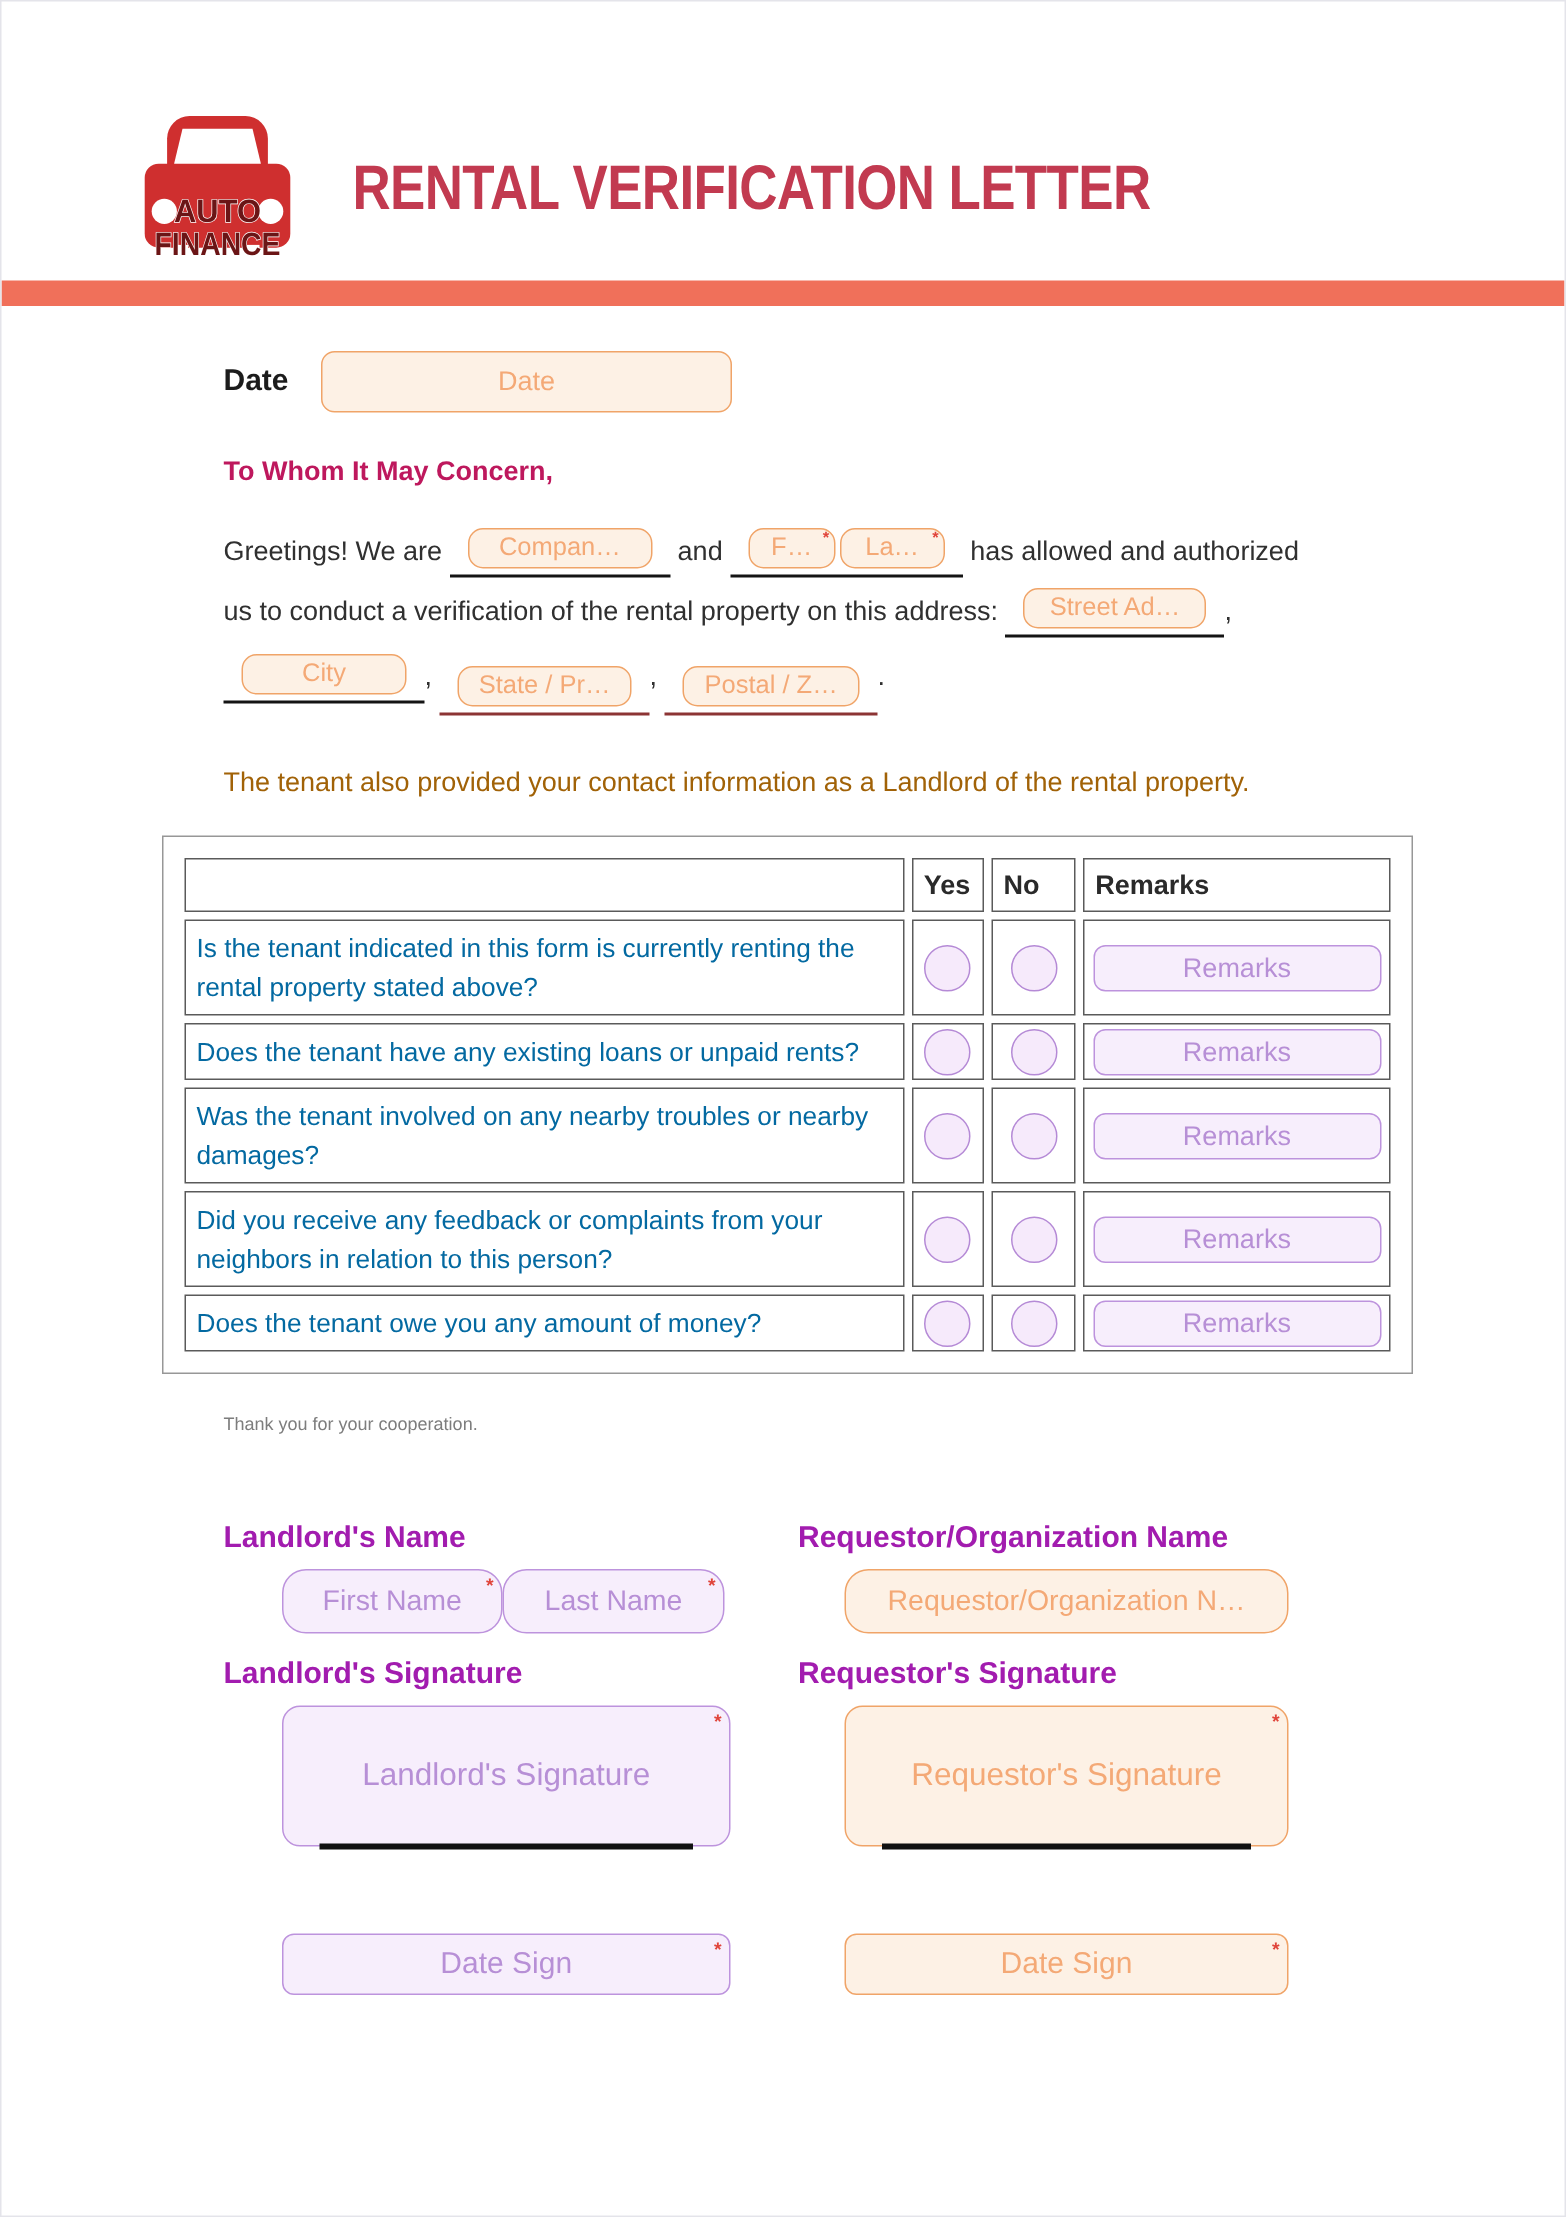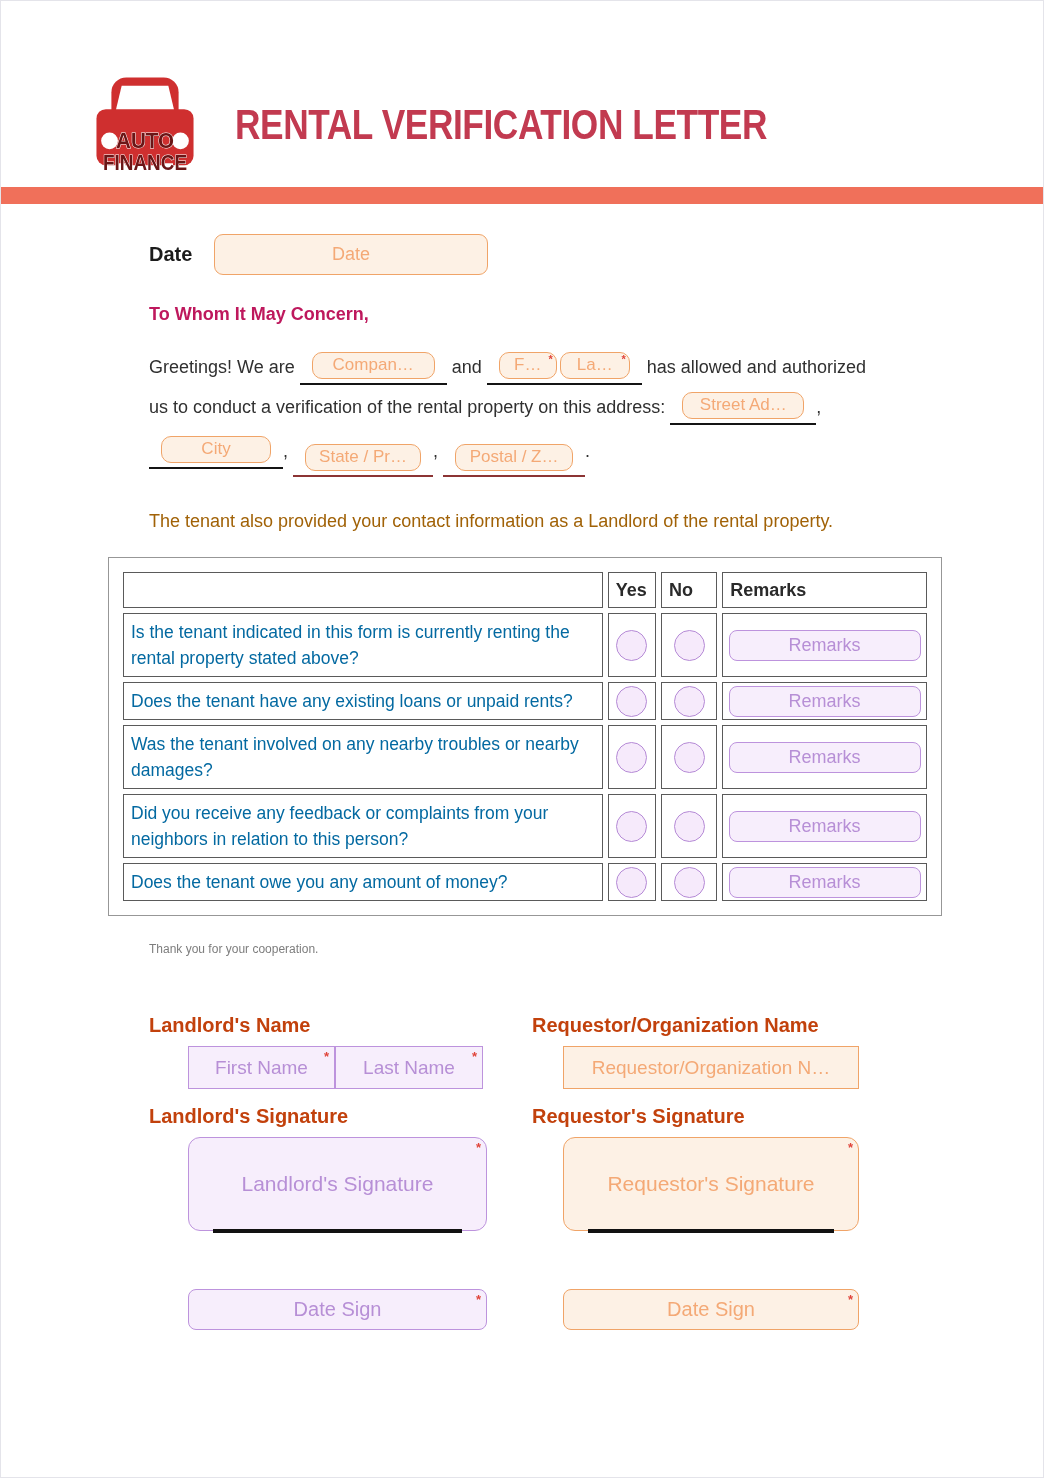--- a/index.html
+++ b/index.html
@@ -53,23 +53,23 @@
            background:#f6eafb; border:1.6px solid #b58ad6; vertical-align:middle; }
   .remarks { display:inline-block; width:192px; height:31px; border-radius:8px; font-size:18px;
              line-height:29px; text-align:center; }
   tr.tall td.c, tr.tall td.c2 { vertical-align:top; padding-top:20px; }
   tr.tall td.r { vertical-align:bottom; padding-bottom:9px; }
 
   .thanks { margin-top:26px; font-size:12px; color:#7d7d7d; }
 
   
   .bottom { margin:58px 0 0 148px; display:grid; grid-template-columns:383px 1fr; }
-  .blabel { font-size:20px; font-weight:bold; color:#c2410c; }
+  .blabel { font-size:20px; font-weight:bold; color:#a21caf; }
   .field-row { display:flex; margin:9px 0 0 39px; }
-  .nfield { position:relative; height:43px; border-radius:0; font-size:19px;
+  .nfield { position:relative; height:43px; border-radius:16px; font-size:19px;
             display:flex; align-items:center; justify-content:center; }
   .fn { width:147px; } .ln { width:148px; }
   .org { width:296px; margin-left:31px; }
   .sig-label { margin-top:16px; }
   .sigbox { position:relative; margin:9px 0 0 39px; width:299px; height:94px; border-radius:12px;
             font-size:21px; display:flex; align-items:center; justify-content:center; }
   .sigbox.right { margin-left:31px; width:296px; }
   .sigbox::after { content:""; position:absolute; left:24px; right:24px; bottom:-3px; height:4px;
                    background:#111; }
   .datesign { position:relative; margin:58px 0 0 39px; width:299px; height:41px; border-radius:8px;

